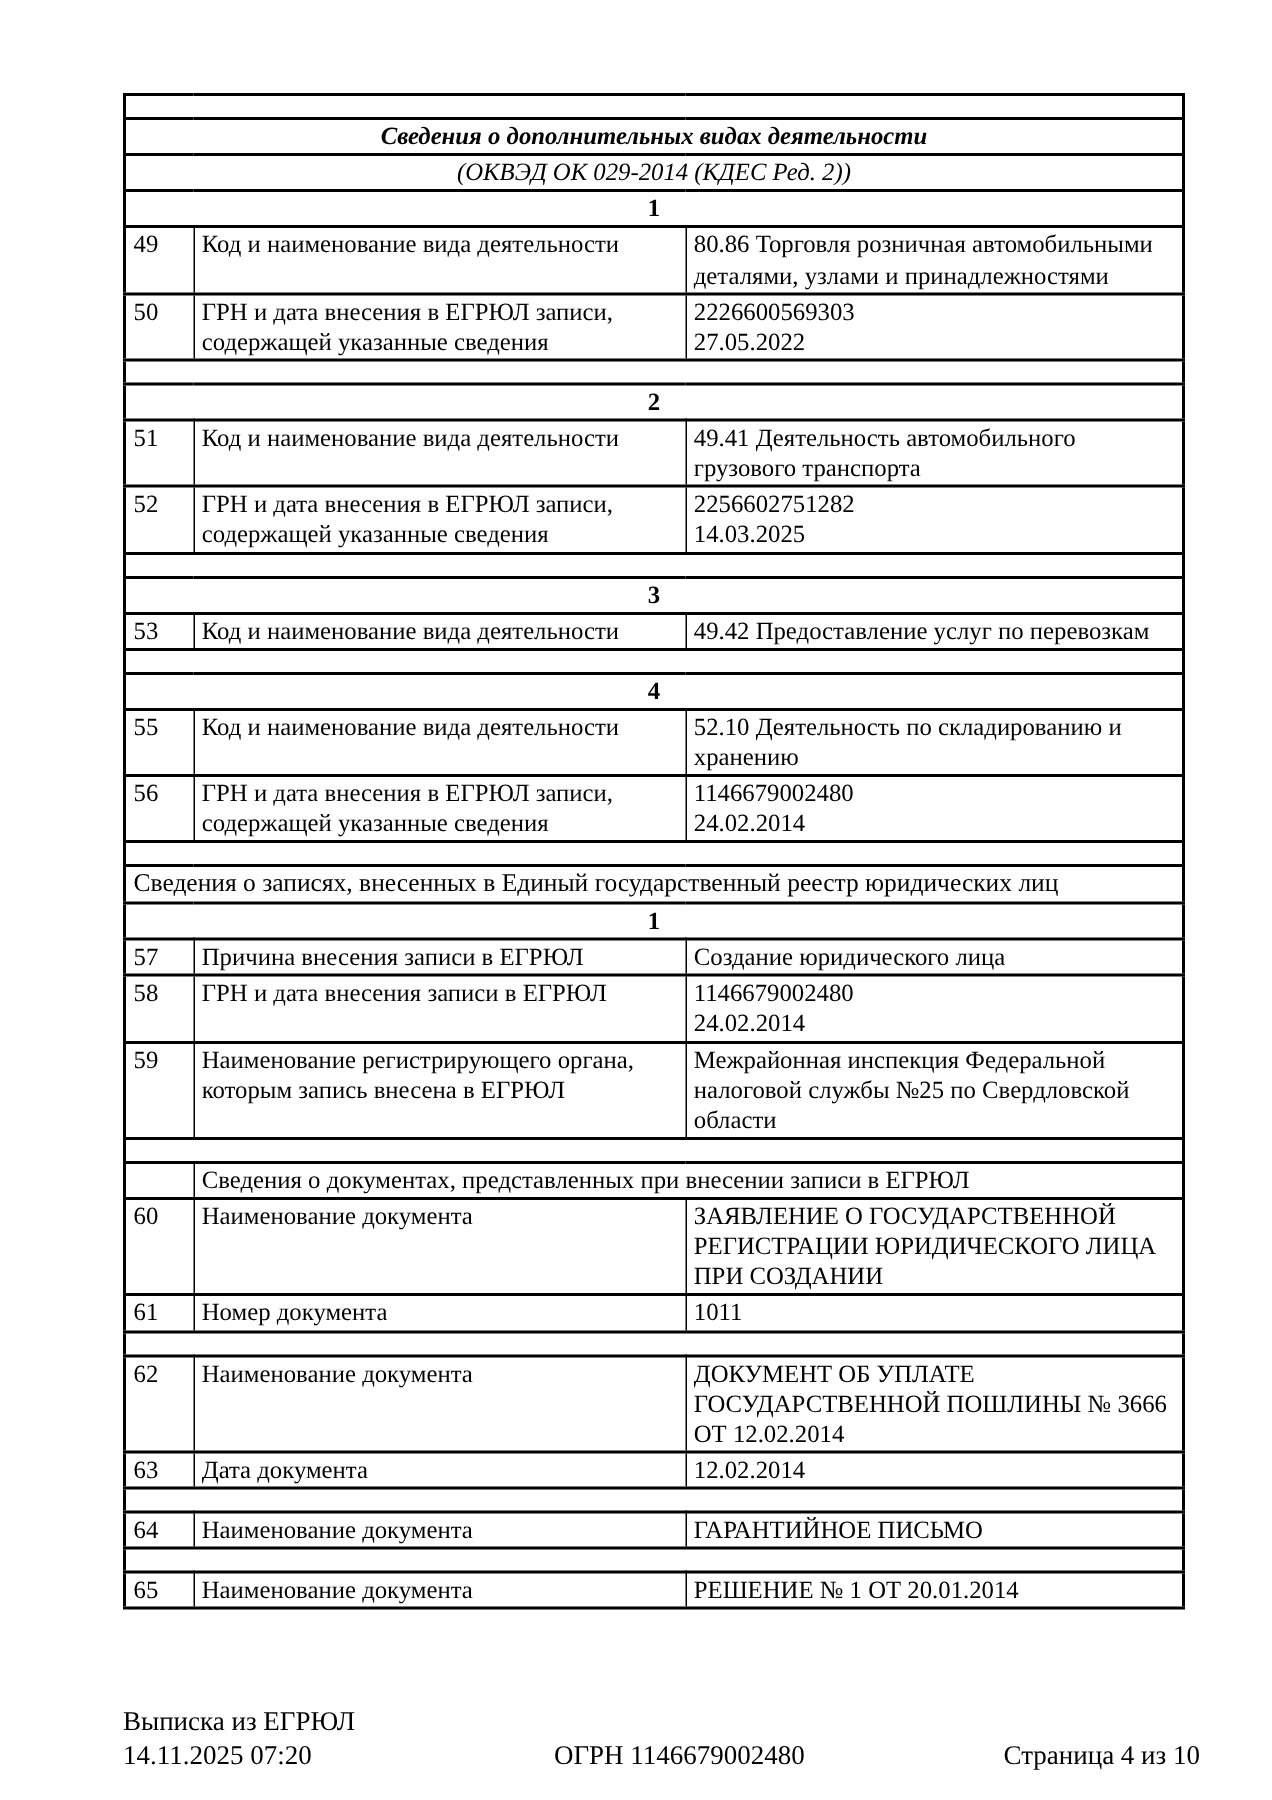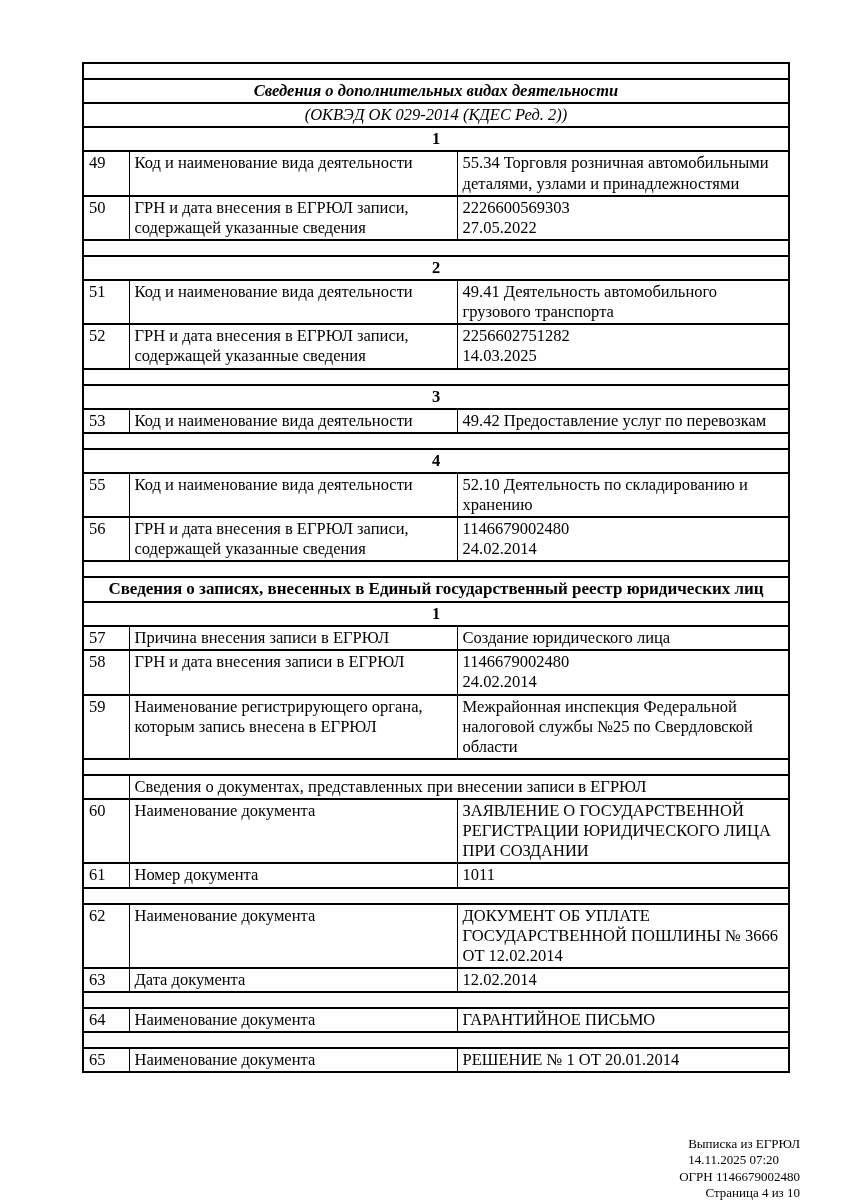--- a/index.html
+++ b/index.html
@@ -47,38 +47,36 @@
     white-space: nowrap;
     padding: 2px 5px;
     margin-top: 44px;
   }
   .row-group td {
     font-weight: bold;
     text-align: center;
     padding: 1px 5px;
   }
   .row-section td {
-    font-weight: bold;
-    text-align: center;
+    font-weight: normal;
     white-space: nowrap;
     font-size: 17px;
     padding: 2px 0;
   }
   .cell-num { }
   .footer {
     position: absolute;
     left: 82px;
     top: 1136px;
     width: 718px;
     display: flex;
     justify-content: space-between;
     align-items: flex-end;
-    font-size: 13px;
+    font-size: 18px;
     line-height: 1.25;
-    flex-direction: column;
   }
   .footer-left div { white-space: nowrap; }
 </style>
 </head>
 <body>
 
 <div class="page">
 
   <table class="doc">
     <colgroup>
@@ -96,21 +94,21 @@
         <tr class="row-subtitle">
           <td colspan="3">(ОКВЭД ОК 029-2014 (КДЕС Ред. 2))</td>
         </tr>
         <tr class="row-group">
           <td colspan="3">1</td>
         </tr>
         <tr class="row-data">
           <td class="cell-num">49</td>
           <td class="cell-label">Код и наименование вида деятельности</td>
           <td class="cell-value">
-            <div>55.34 Торговля розничная автомобильными деталями, узлами и принадлежностями</div>
+            <div>80.86 Торговля розничная автомобильными деталями, узлами и принадлежностями</div>
           </td>
         </tr>
         <tr class="row-data">
           <td class="cell-num">50</td>
           <td class="cell-label">ГРН и дата внесения в ЕГРЮЛ записи, содержащей указанные сведения</td>
           <td class="cell-value">
             <div>2226600569303</div>
             <div>27.05.2022</div>
           </td>
         </tr>

